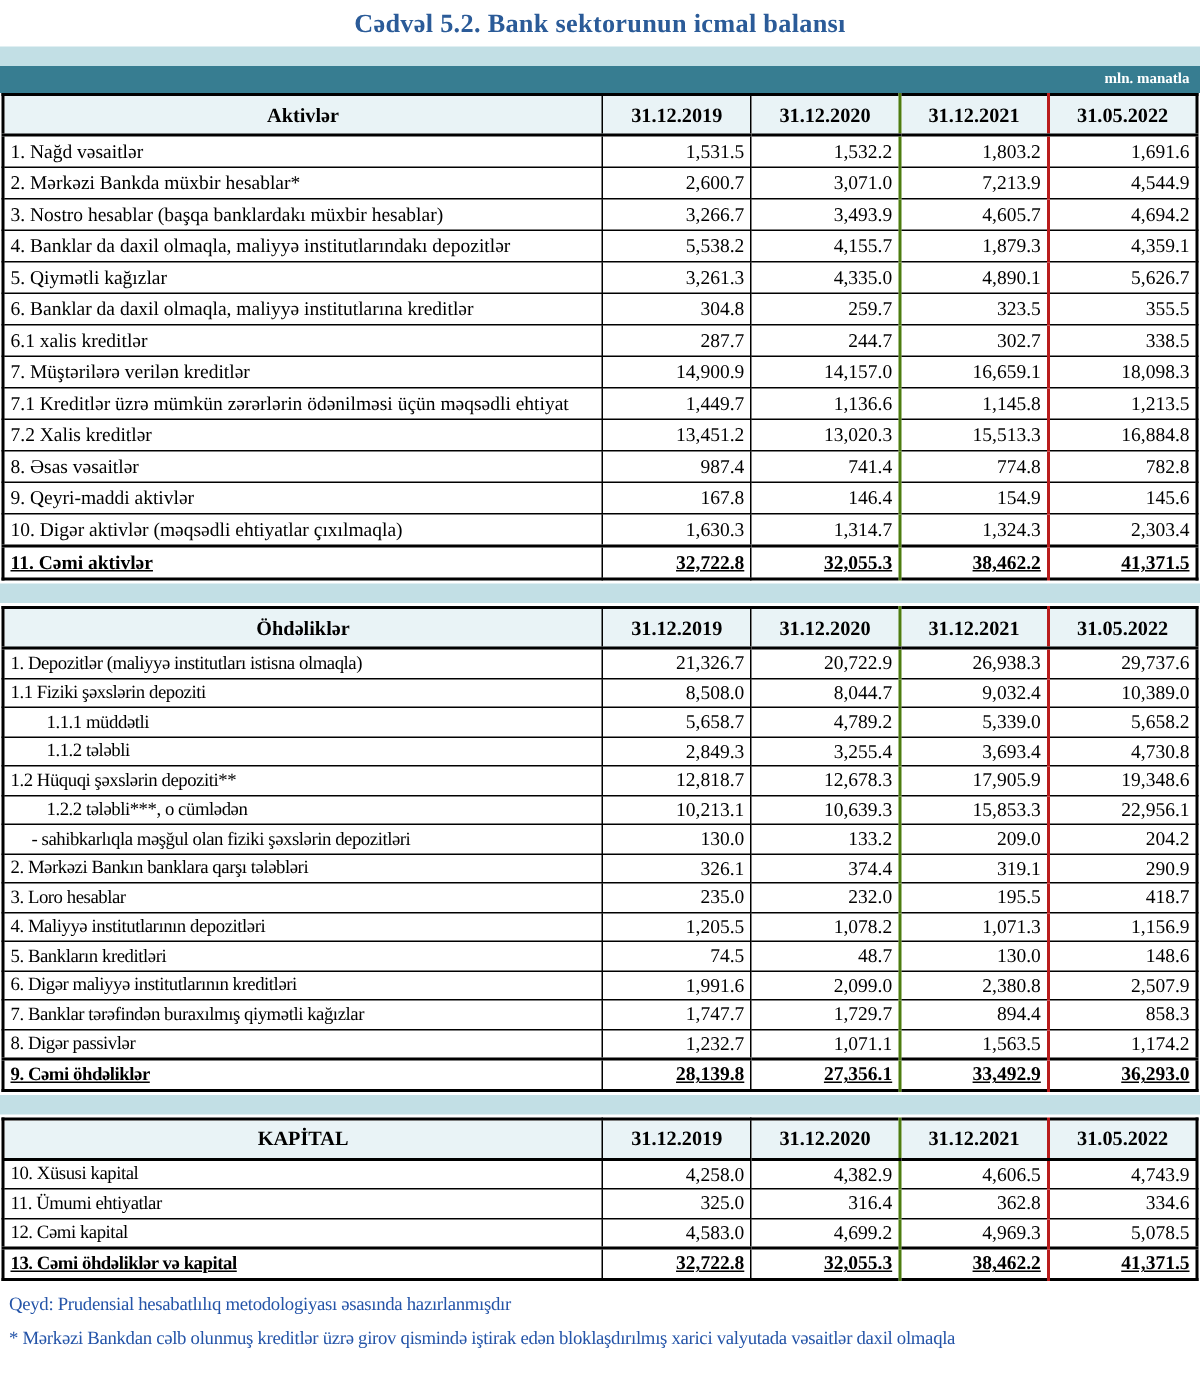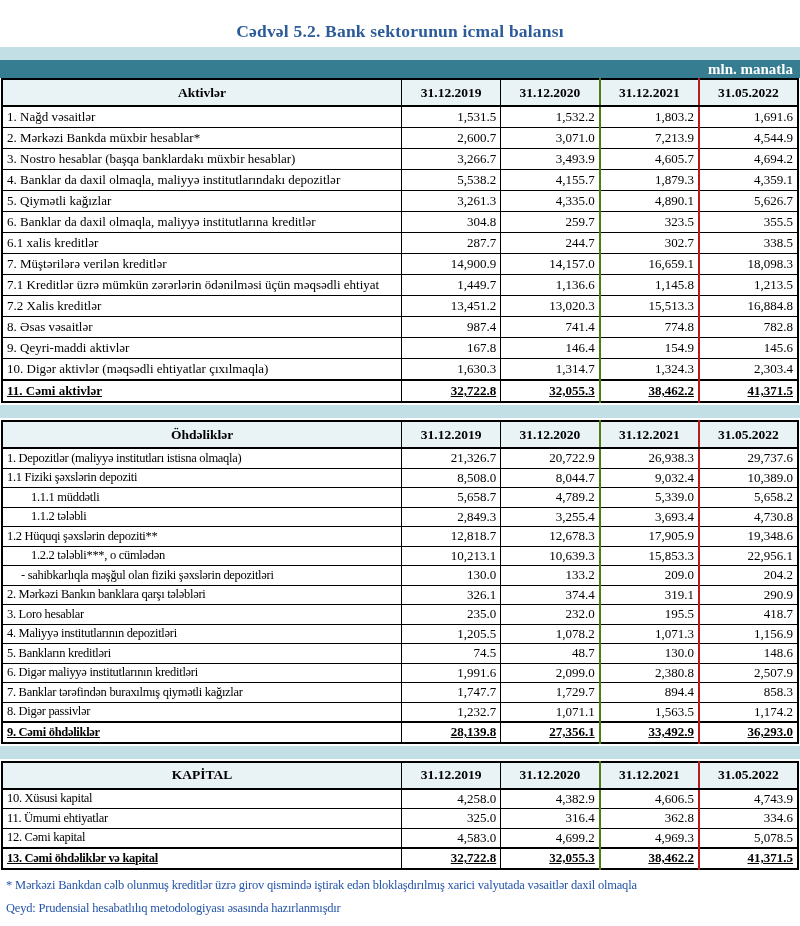--- a/index.html
+++ b/index.html
@@ -5,32 +5,32 @@
   html, body { margin: 0; padding: 0; }
   body {
     width: 800px; height: 926px;
     background: #ffffff;
     font-family: "Liberation Serif", "DejaVu Serif", serif;
     overflow: hidden;
   }
   .page { position: relative; width: 800px; height: 926px; }
 
   .title {
-    margin: 0; padding-top: 21px;
+    margin: 0; padding-top: 5px;
     text-align: center;
     font-size: 17.5px; font-weight: bold;
     color: #2b5b98;
     letter-spacing: 0.2px;
   }
 
   .band-light { height: 13px; background: #c2dfe5; margin-top: 5px; }
   .band-dark  {
     height: 18px; background: #377d91;
     color: #ffffff; text-align: right;
-    font-weight: bold; font-size: 15px; line-height: 18px;
+    font-weight: bold; font-size: 10px; line-height: 18px;
     padding-right: 7px; box-sizing: border-box;
   }
 
   .tables { padding: 0 1px; }
 
   table {
     width: 100%;
     border-collapse: collapse;
     border: 2px solid #000;
     table-layout: fixed;
@@ -379,18 +379,18 @@
             <td class="num c0">32,722.8</td>
             <td class="num c1">32,055.3</td>
             <td class="num c2">38,462.2</td>
             <td class="num c3">41,371.5</td>
           </tr>
         </tbody>
       </table>
   </div>
 
   <div class="notes">
+    <div class="note">Qeyd: Prudensial hesabatlılıq metodologiyası əsasında hazırlanmışdır</div>
     <div class="note">* Mərkəzi Bankdan cəlb olunmuş kreditlər üzrə girov qismində iştirak edən bloklaşdırılmış xarici valyutada vəsaitlər daxil olmaqla</div>
-    <div class="note">Qeyd: Prudensial hesabatlılıq metodologiyası əsasında hazırlanmışdır</div>
 
   </div>
 
 </div>
 
 </body></html>

